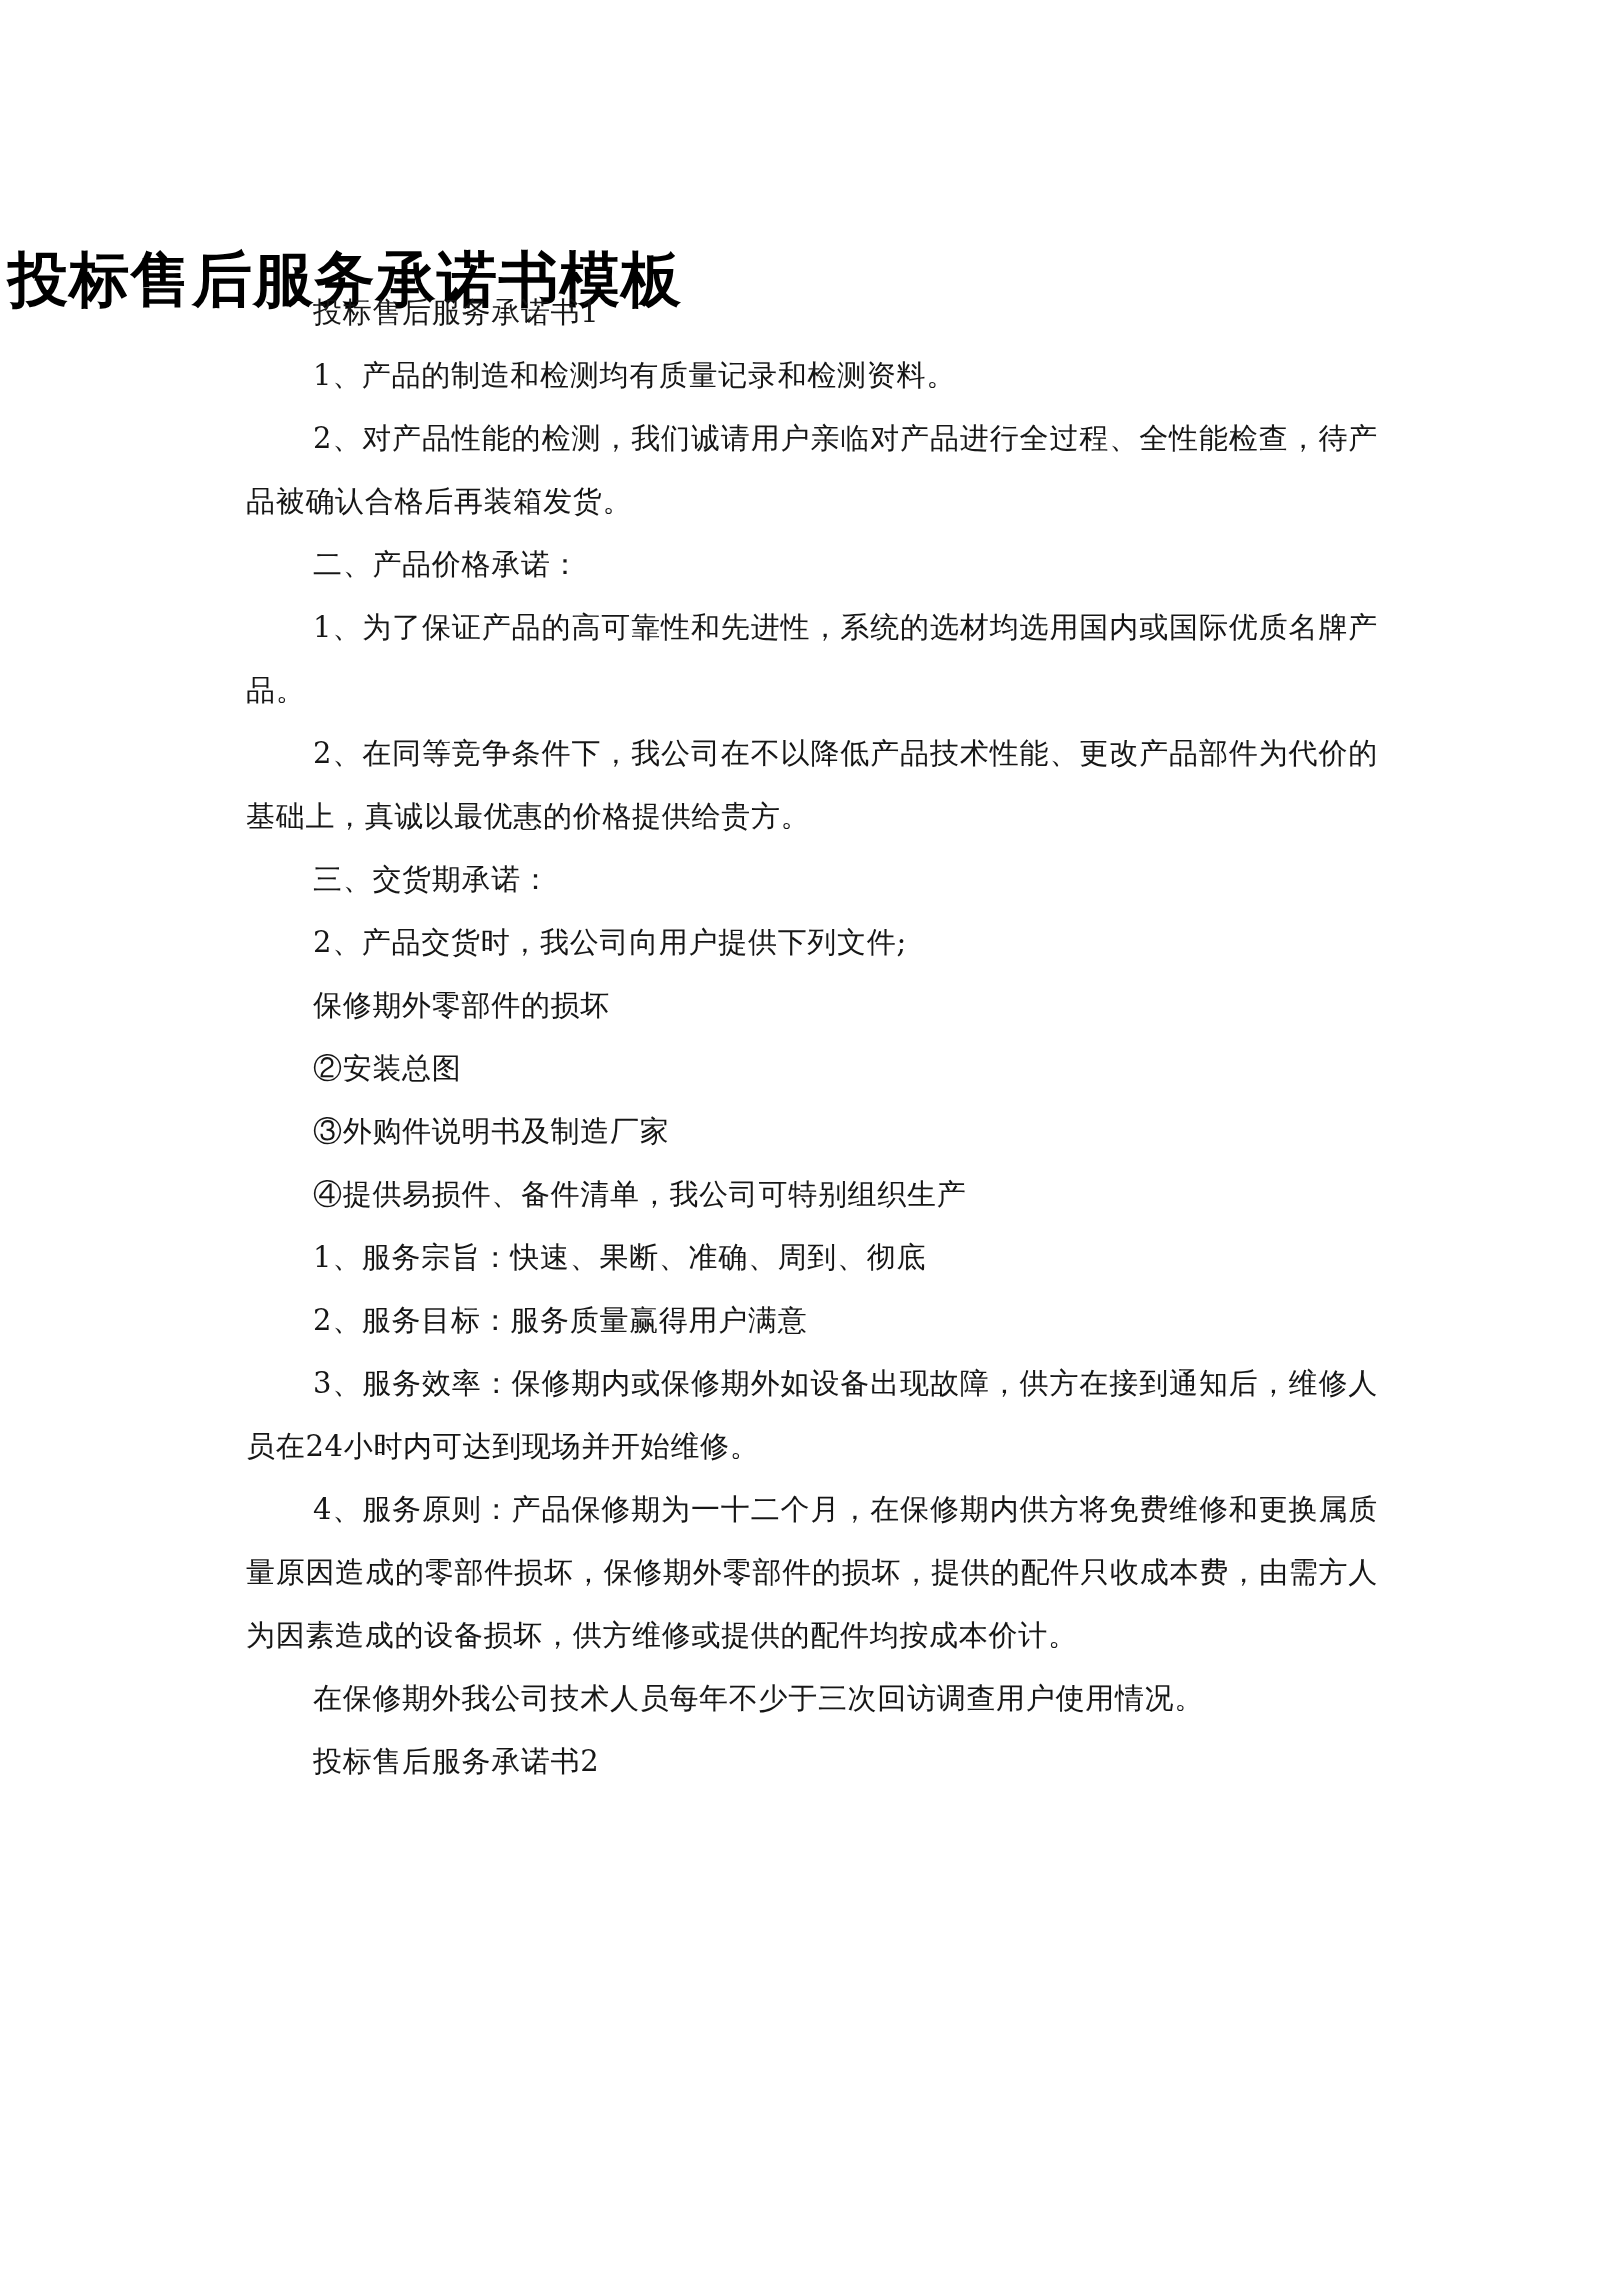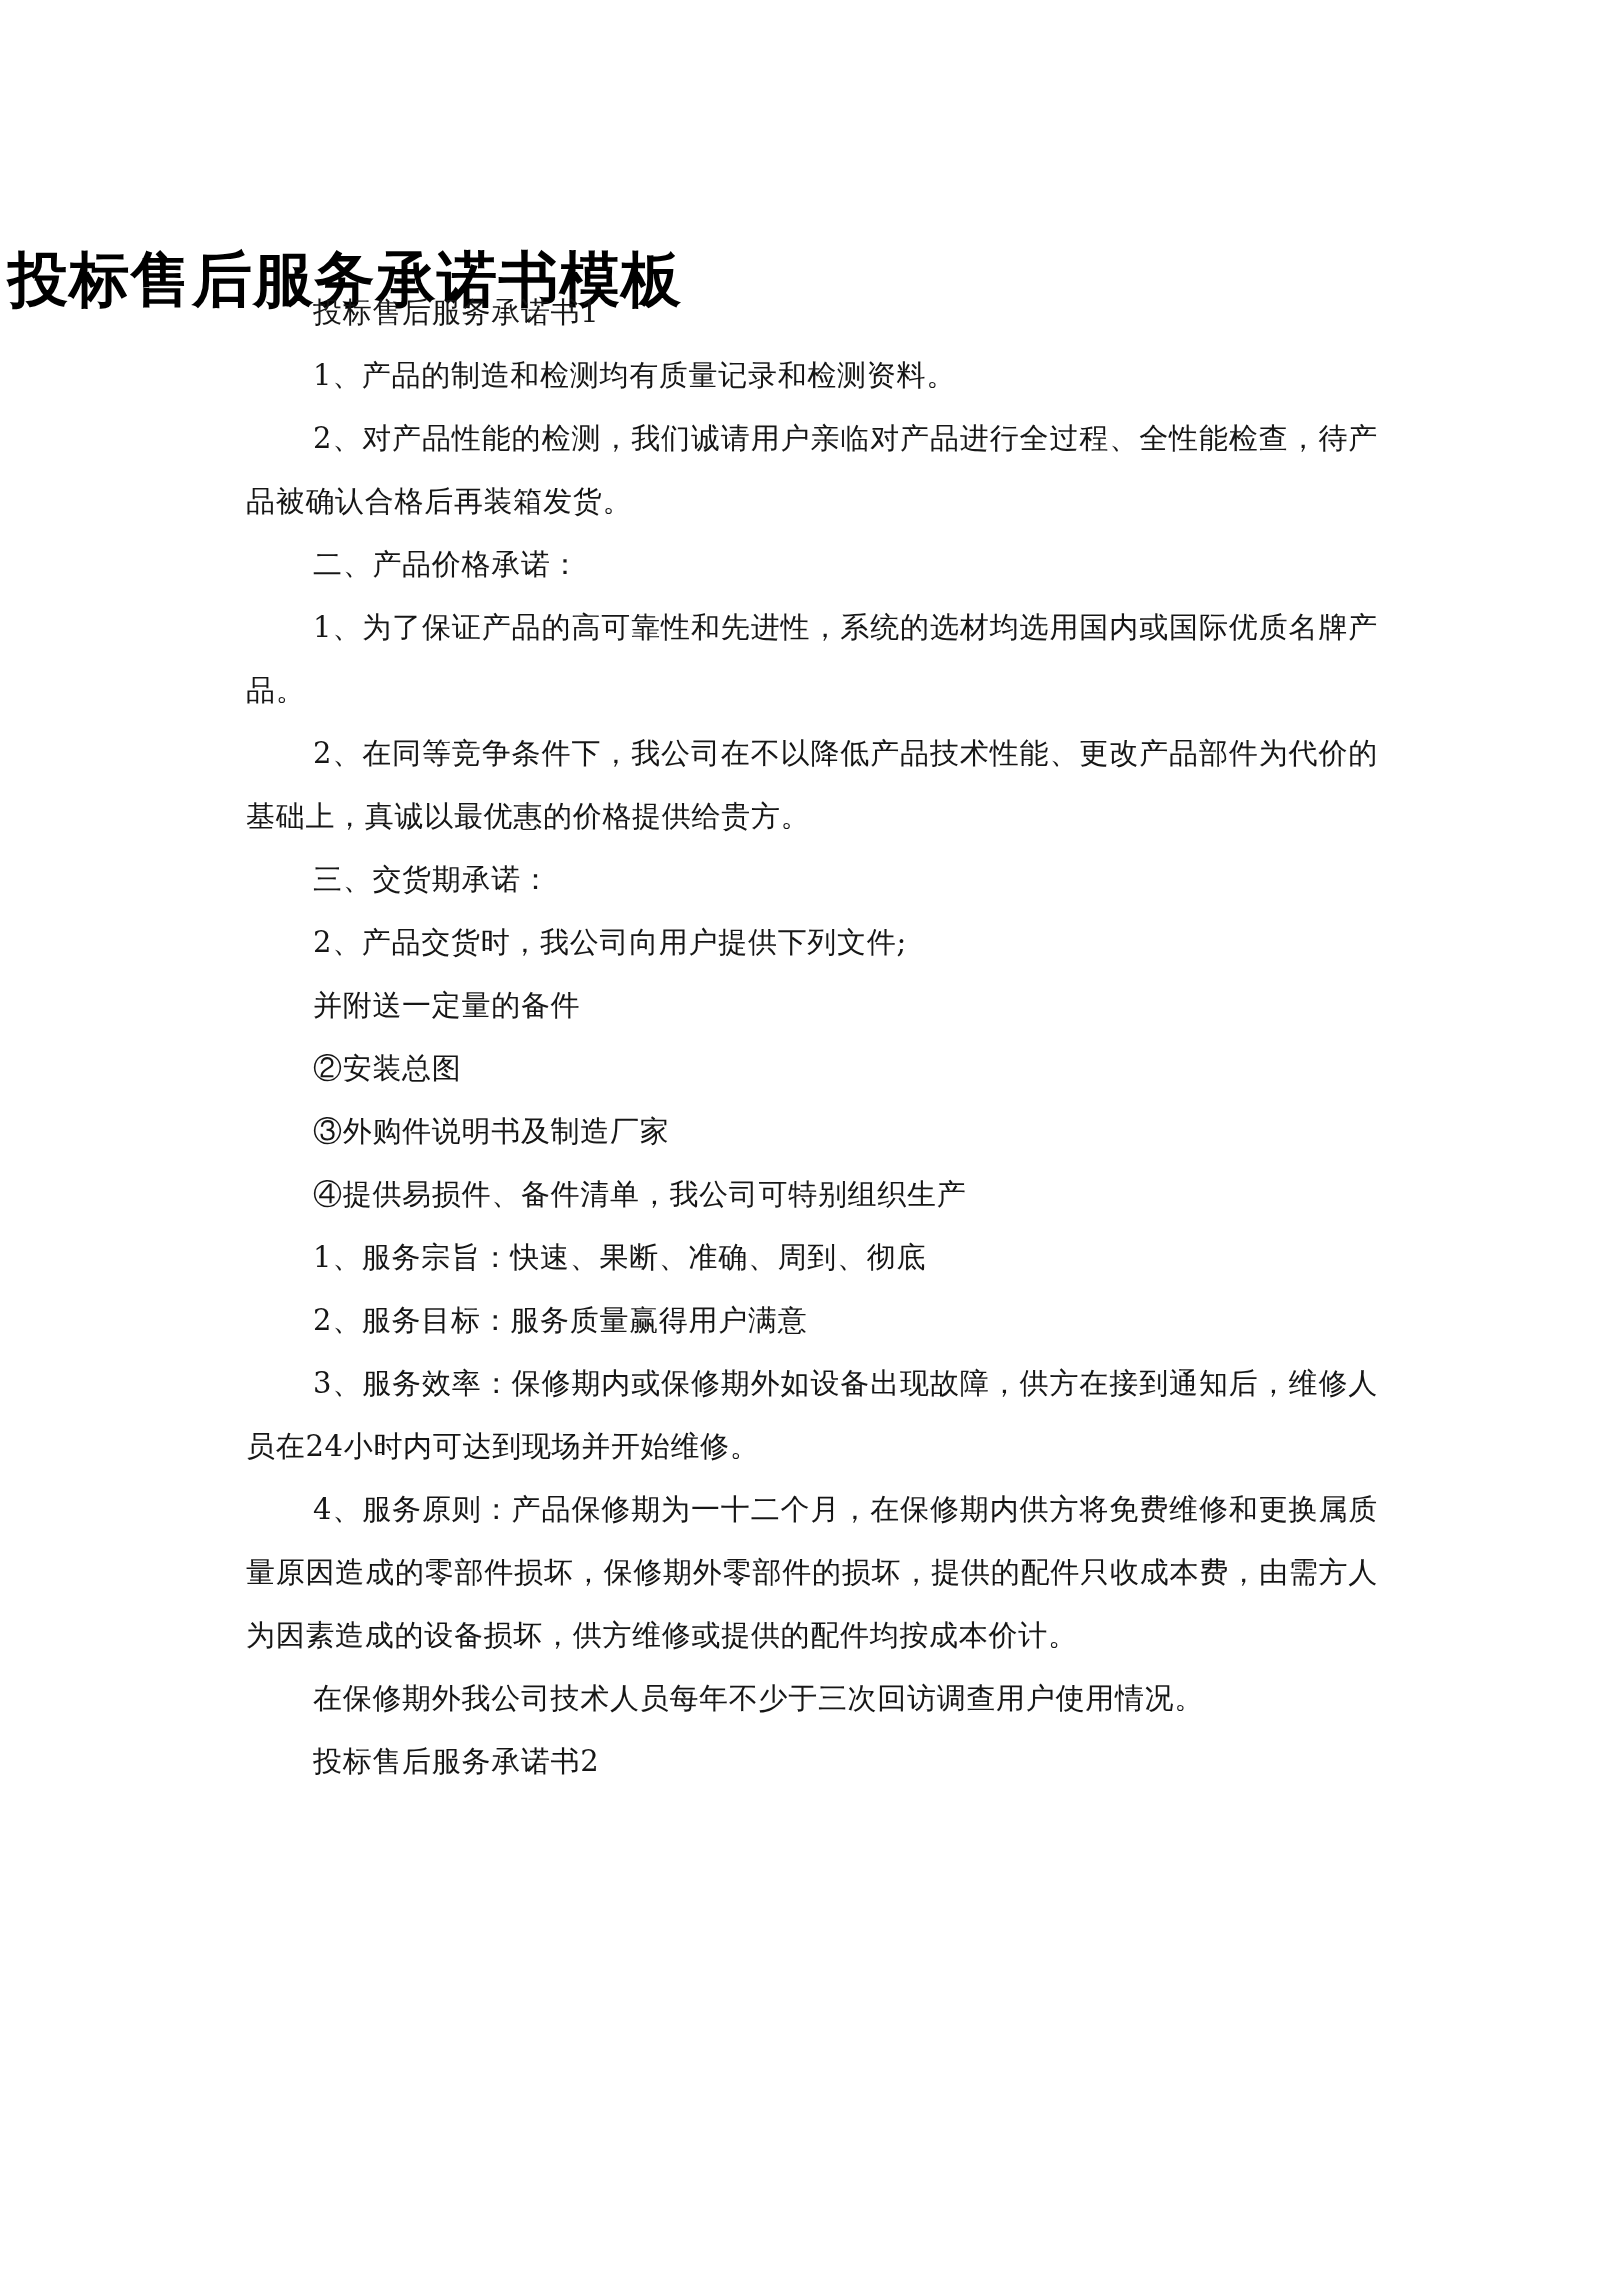--- a/index.html
+++ b/index.html
@@ -32,21 +32,21 @@
 
   <div class="body">
     <p class="p indent">投标售后服务承诺书1</p>
     <p class="p indent">1、产品的制造和检测均有质量记录和检测资料。</p>
     <p class="p indent">2、对产品性能的检测，我们诚请用户亲临对产品进行全过程、全性能检查，待产品被确认合格后再装箱发货。</p>
     <p class="p indent">二、产品价格承诺：</p>
     <p class="p indent">1、为了保证产品的高可靠性和先进性，系统的选材均选用国内或国际优质名牌产品。</p>
     <p class="p indent">2、在同等竞争条件下，我公司在不以降低产品技术性能、更改产品部件为代价的基础上，真诚以最优惠的价格提供给贵方。</p>
     <p class="p indent">三、交货期承诺：</p>
     <p class="p indent">2、产品交货时，我公司向用户提供下列文件;</p>
-    <p class="p indent">并附送一定量的备件</p>
+    <p class="p indent">保修期外零部件的损坏</p>
     <p class="p indent">②安装总图</p>
     <p class="p indent">③外购件说明书及制造厂家</p>
     <p class="p indent">④提供易损件、备件清单，我公司可特别组织生产</p>
     <p class="p indent">1、服务宗旨：快速、果断、准确、周到、彻底</p>
     <p class="p indent">2、服务目标：服务质量赢得用户满意</p>
     <p class="p indent">3、服务效率：保修期内或保修期外如设备出现故障，供方在接到通知后，维修人员在24小时内可达到现场并开始维修。</p>
     <p class="p indent">4、服务原则：产品保修期为一十二个月，在保修期内供方将免费维修和更换属质量原因造成的零部件损坏，保修期外零部件的损坏，提供的配件只收成本费，由需方人为因素造成的设备损坏，供方维修或提供的配件均按成本价计。</p>
     <p class="p indent">在保修期外我公司技术人员每年不少于三次回访调查用户使用情况。</p>
     <p class="p indent">投标售后服务承诺书2</p>
   </div>

